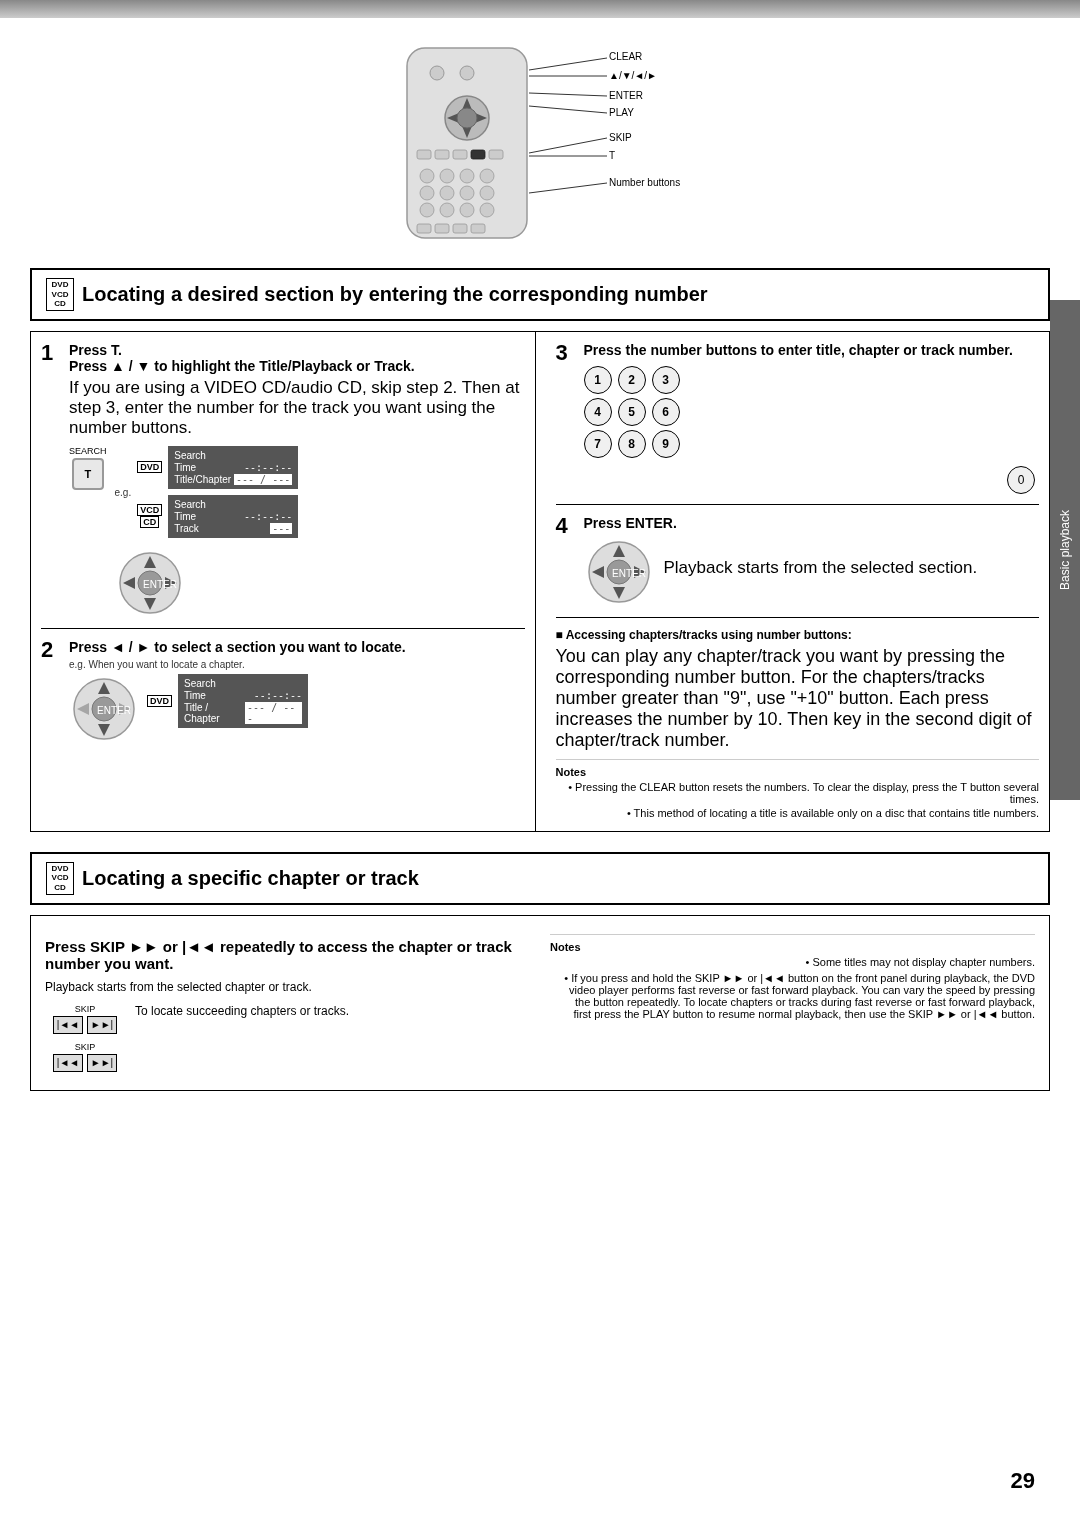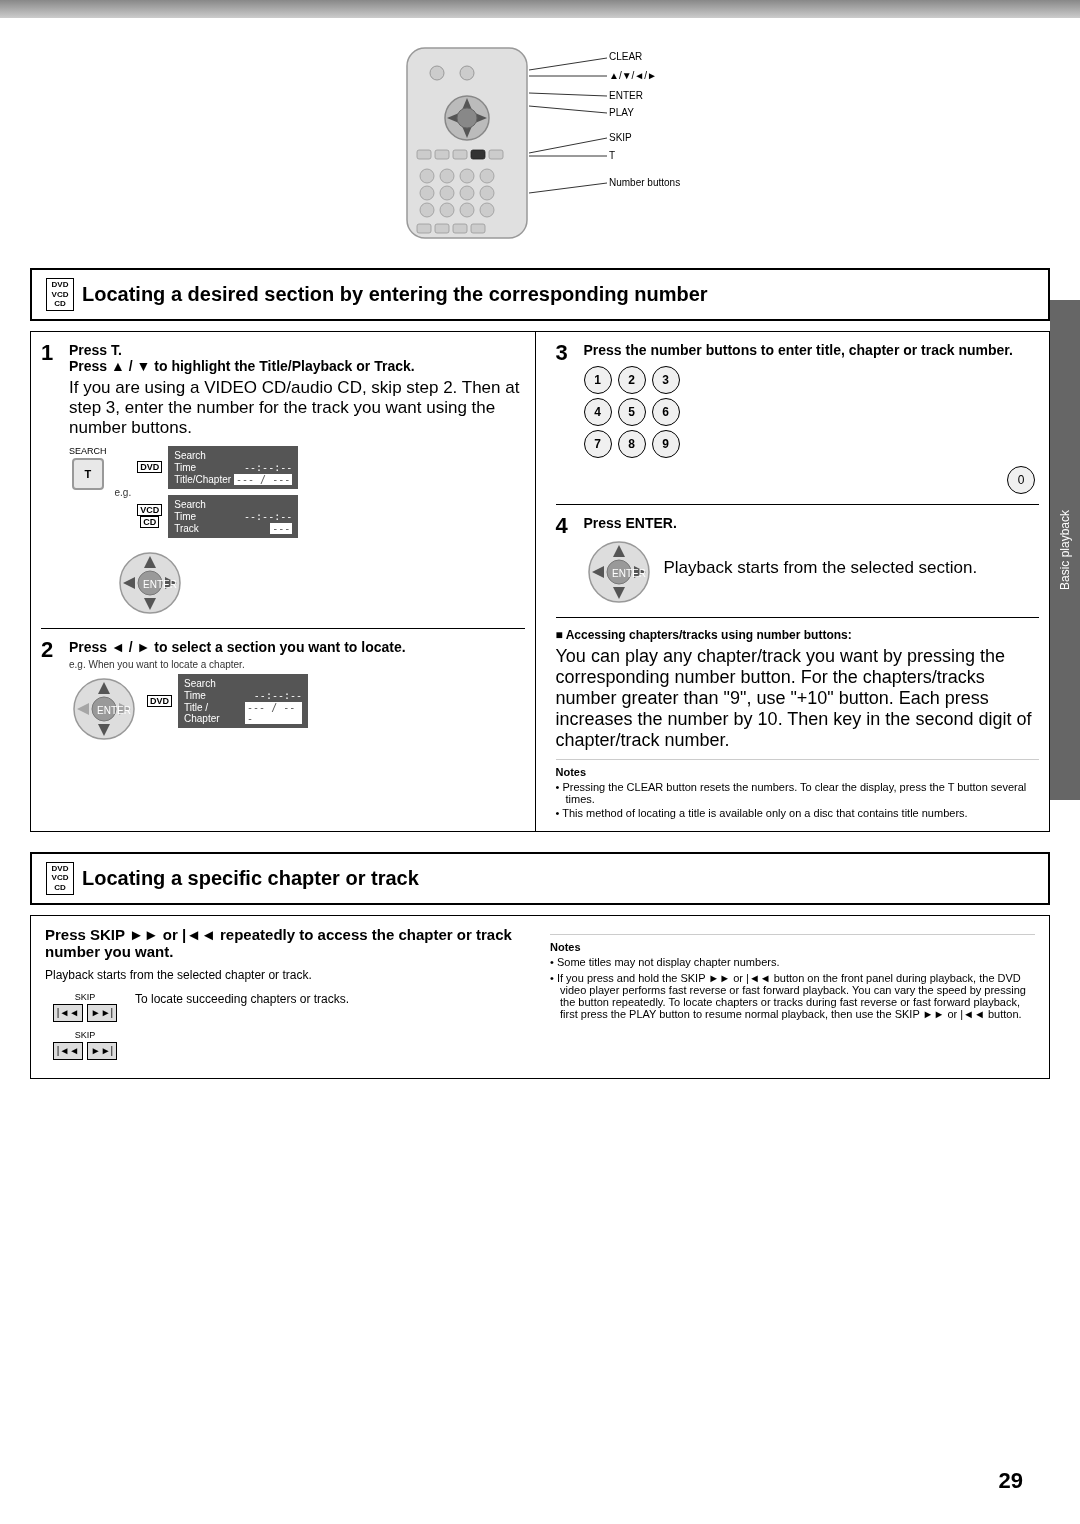--- a/index.html
+++ b/index.html
@@ -179,21 +179,21 @@
     }
 
     
     .notes-section {
       font-size: 11px;
       margin-top: 8px;
       padding-top: 6px;
       border-top: 1px solid #ccc;
     }
     .notes-title { font-weight: bold; font-size: 11px; margin-bottom: 3px; }
-    .notes-item { margin-bottom: 2px; padding-left: 10px; text-indent: -10px; }
+    .notes-item { margin-bottom: 2px; padding-left: 10px; text-indent: -10px; text-align: right; }
 
     
     .section2-content {
       margin: 10px 30px;
       border: 1.5px solid #000;
       padding: 10px 14px;
     }
 
     .section2-header {
       font-weight: bold;
@@ -240,41 +240,42 @@
       font-size: 10px;
     }
 
     .section2-body {
       display: flex;
       gap: 20px;
     }
 
     .section2-left {
       flex: 1;
+      margin-top: 12px;
     }
 
     .section2-right {
       flex: 1;
       font-size: 12px;
     }
 
     .accessing-header {
       font-weight: bold;
       font-size: 12px;
       margin-bottom: 4px;
     }
 
     
     .dpad-svg { width: 70px; height: 70px; }
 
     
     .page-number {
       position: absolute;
       bottom: 30px;
-      right: 57px;
+      right: 45px;
       font-size: 22px;
       font-weight: bold;
       text-align: right;
     }
 
     .eg-text { font-size: 10px; color: #333; margin-bottom: 2px; }
 
     .disc-label {
       font-size: 9px;
       font-weight: bold;

